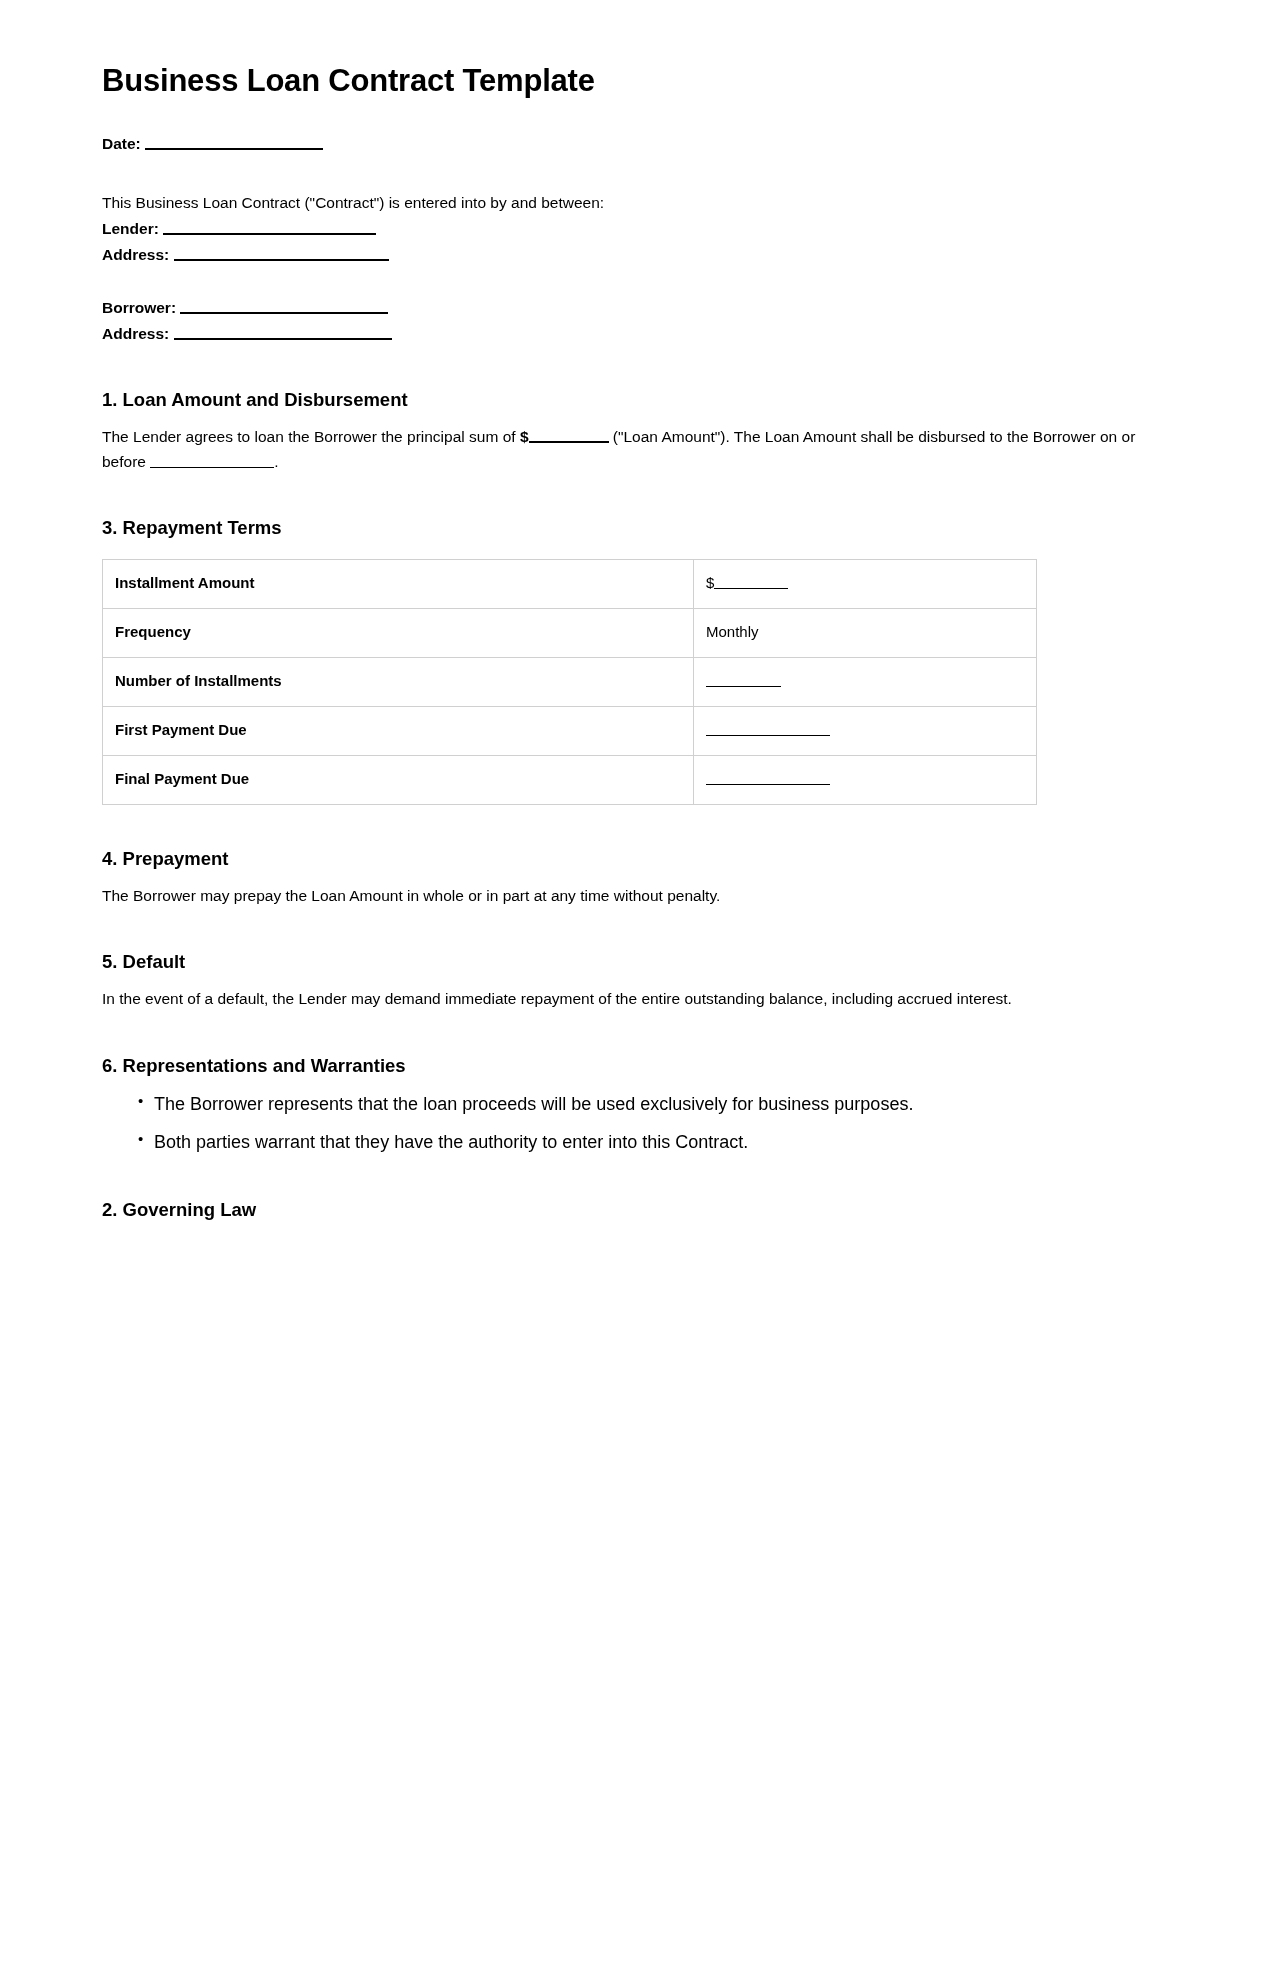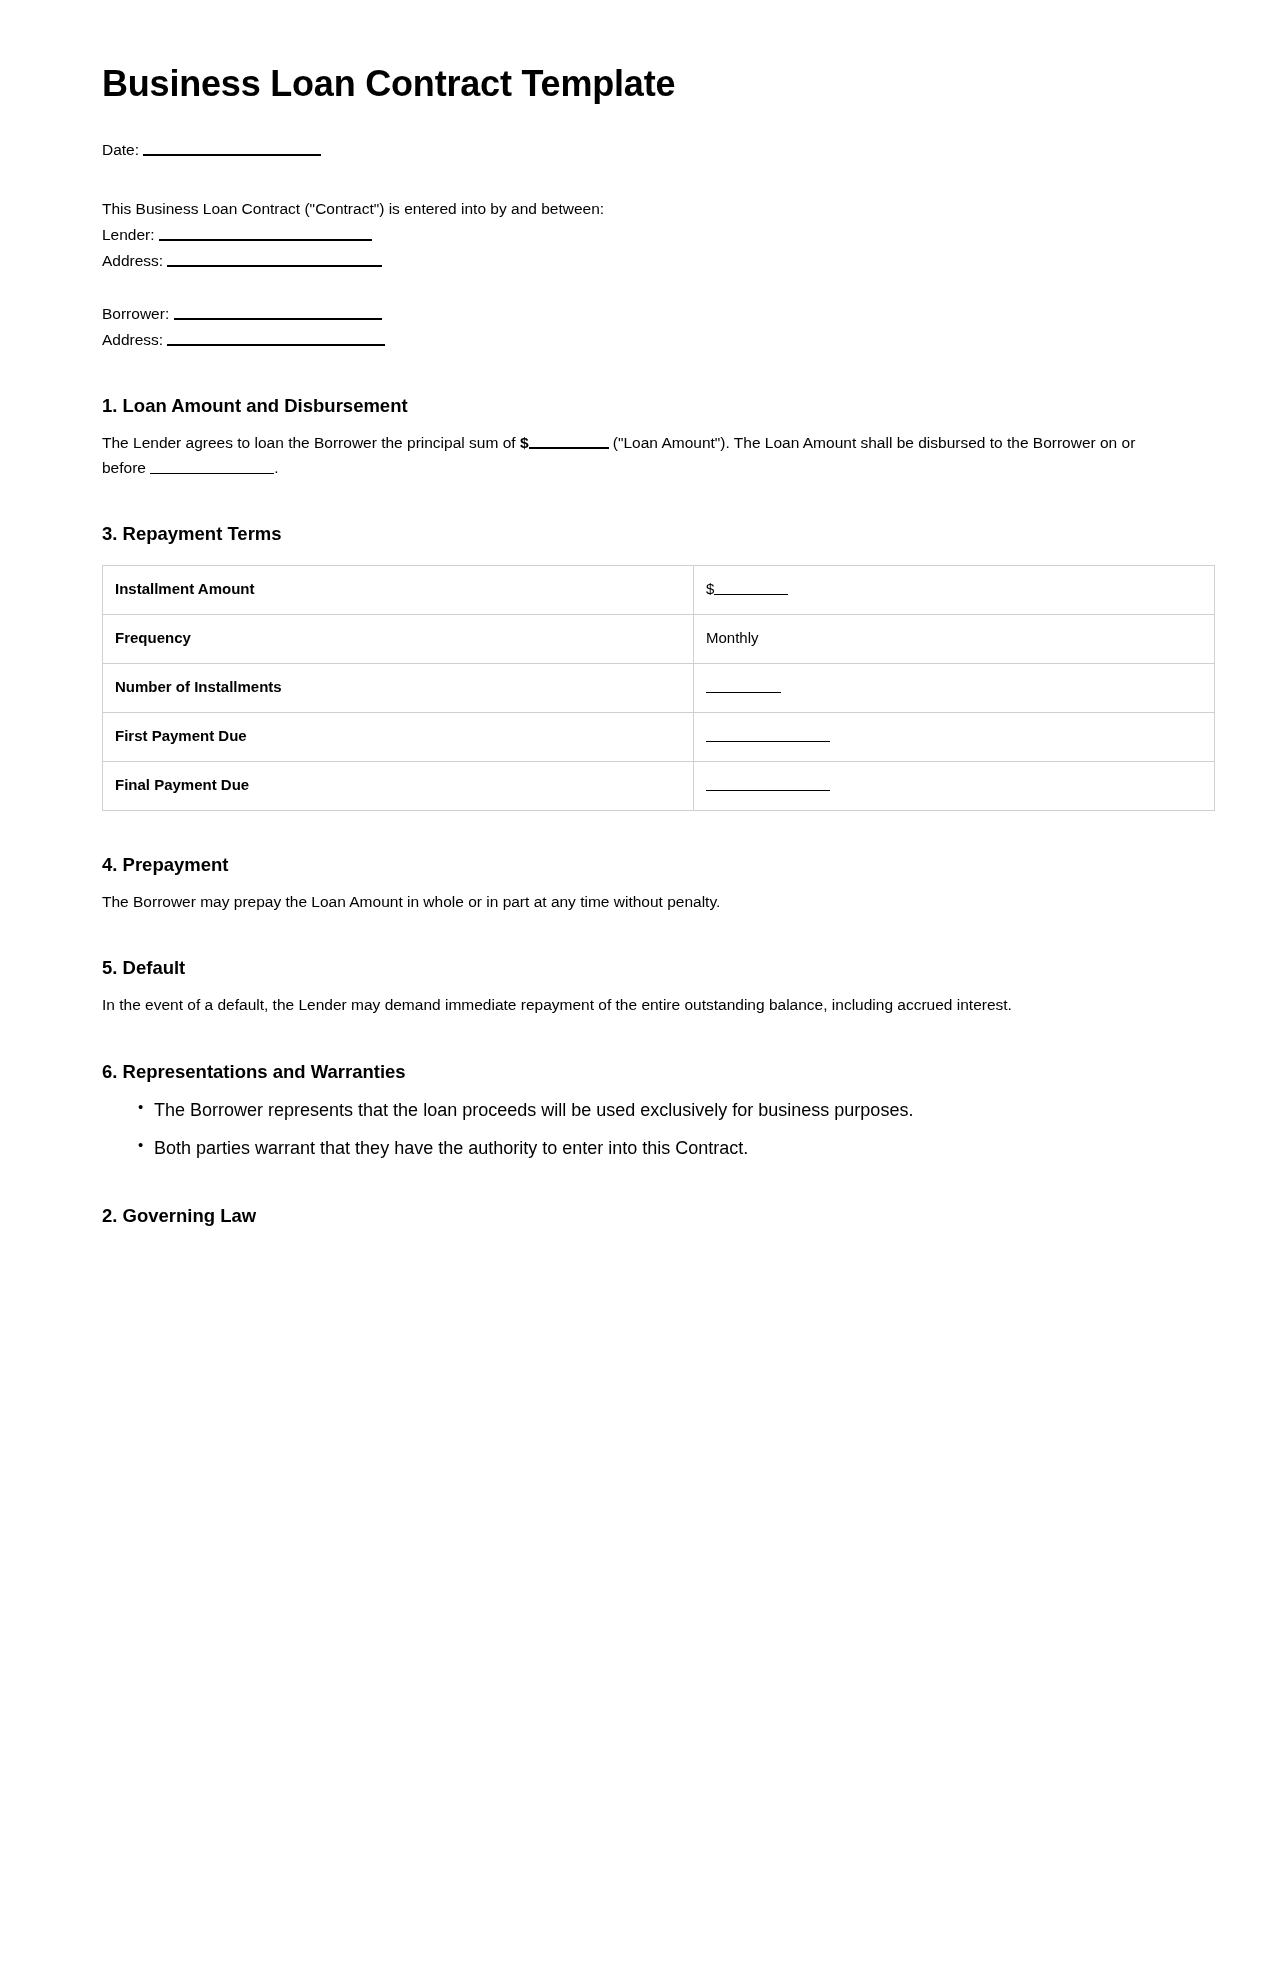--- a/index.html
+++ b/index.html
@@ -18,39 +18,39 @@
     position: relative;
     width: 1263px;
     height: 1983px;
     background: #ffffff;
     box-sizing: border-box;
     padding: 62px 104px 0 102px;
   }
 
   
   .doc-title {
-    font-size: 36px;
+    font-size: 31px;
     font-weight: bold;
     letter-spacing: -0.2px;
     margin: 0 0 34px 0;
     line-height: 1.2;
   }
 
   
   .para {
     font-size: 15.5px;
     line-height: 1.62;
     margin: 0 0 3px 0;
   }
   .field-line {
     font-size: 15.5px;
     line-height: 1.45;
     margin: 0 0 4px 0;
   }
-  .field-line .lbl { font-weight: normal; text-align: center; }
+  .field-line .lbl { font-weight: bold; text-align: center; }
   b, .b { font-weight: bold; }
 
   
   .blank {
     display: inline-block;
     border-bottom: 1.6px solid #000;
     vertical-align: baseline;
     height: 0.95em;
     margin-bottom: -1px;
   }
@@ -74,21 +74,21 @@
     font-size: 18.5px;
     font-weight: bold;
     margin: 0 0 13px 0;
     line-height: 1.25;
   }
   .sec-block { margin-top: 42px; }
 
   
   table.terms {
     border-collapse: collapse;
-    width: 1113px;
+    width: 935px;
     margin-top: 20px;
     table-layout: fixed;
   }
   table.terms td {
     border: 1px solid #d0d0d0;
     padding: 10px 12px 11px 12px;
     font-size: 15px;
     line-height: 1.35;
     height: 27px;
     vertical-align: middle;

